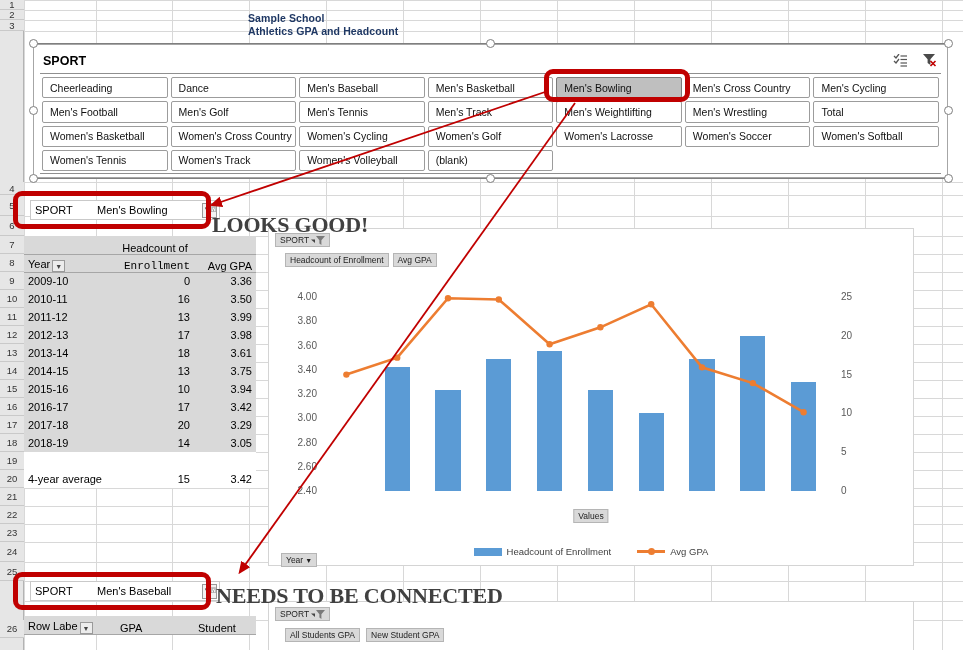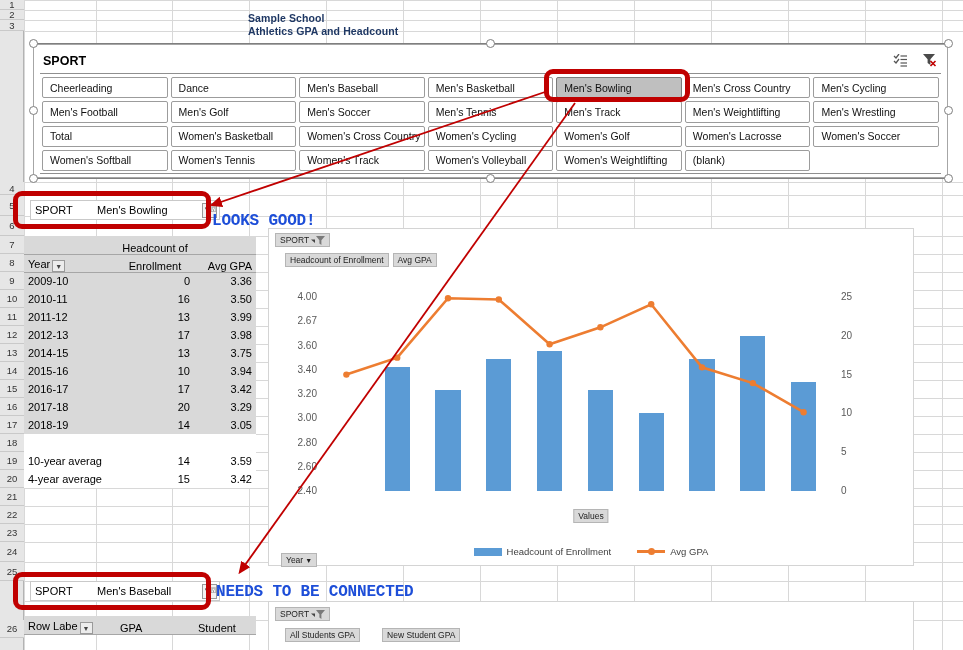--- a/index.html
+++ b/index.html
@@ -96,22 +96,22 @@
   .extra-row td { background:#ffffff; }
   
   #pivot2 { left:24px; top:616px; width:232px; }
   #pivot2 table { width:232px; table-layout:fixed; }
   
   .redbox {
     position:absolute; border:5px solid #c00000; border-radius:9px;
     pointer-events:none;
   }
   .redtext {
-    position:absolute; color:#1d4ed8; font-weight:bold; font-size:16px;
-    font-family:Liberation Mono, monospace; white-space:nowrap;
+    position:absolute; color:#404040; font-weight:bold; font-size:22px;
+    font-family:Liberation Serif, serif; white-space:nowrap;
     letter-spacing:-.2px;
   }
   
   #chart1 {
     position:absolute; left:268px; top:228px; width:646px; height:338px;
     background:#ffffff; border:1px solid #d4d4d4;
   }
   .fieldbtn {
     background:#d9d9d9; border:1px solid #b5b5b5; font-size:8.5px;
     padding:1px 4px; color:#222; display:inline-flex; align-items:center; gap:2px;
@@ -248,37 +248,35 @@
   <div id="slicer-grid">
       <div class="slicer-item">Cheerleading</div>
       <div class="slicer-item">Dance</div>
       <div class="slicer-item">Men's Baseball</div>
       <div class="slicer-item">Men's Basketball</div>
       <div class="slicer-item selected">Men's Bowling</div>
       <div class="slicer-item">Men's Cross Country</div>
       <div class="slicer-item">Men's Cycling</div>
       <div class="slicer-item">Men's Football</div>
       <div class="slicer-item">Men's Golf</div>
-      <div class="slicer-item">Men's Soccer</div>
       <div class="slicer-item">Men's Tennis</div>
       <div class="slicer-item">Men's Track</div>
       <div class="slicer-item">Men's Weightlifting</div>
       <div class="slicer-item">Men's Wrestling</div>
       <div class="slicer-item">Total</div>
       <div class="slicer-item">Women's Basketball</div>
       <div class="slicer-item">Women's Cross Country</div>
       <div class="slicer-item">Women's Cycling</div>
       <div class="slicer-item">Women's Golf</div>
       <div class="slicer-item">Women's Lacrosse</div>
       <div class="slicer-item">Women's Soccer</div>
       <div class="slicer-item">Women's Softball</div>
       <div class="slicer-item">Women's Tennis</div>
       <div class="slicer-item">Women's Track</div>
       <div class="slicer-item">Women's Volleyball</div>
-      <div class="slicer-item">Women's Weightlifting</div>
       <div class="slicer-item">(blank)</div>
     </div>
 </div>
 
 <div class="sel-frame-line" style="left:33px; top:43px; width:915px; height:1px;"></div>
 <div class="sel-frame-line" style="left:33px; top:178px; width:915px; height:1px;"></div>
 <div class="handle" style="left:29px; top:39px;"></div>
 <div class="handle" style="left:486px; top:39px;"></div>
 <div class="handle" style="left:944px; top:39px;"></div>
 <div class="handle" style="left:29px; top:106px;"></div>
@@ -303,21 +301,21 @@
     <tbody>
       <tr>
         <th class="ph"></th>
         <th class="ph">Headcount of</th>
         <th class="ph"></th>
       </tr>
       <tr>
         <th class="ph sub" style="text-align:left;">
           <span>Year</span><span class="hdr-drop">▼</span>
         </th>
-        <th class="ph sub" style="text-align:center;">Enrollment</th>
+        <th class="ph sub" style="text-align:right;font-family:Liberation Mono, monospace;">Enrollment</th>
         <th class="ph sub num">Avg GPA</th>
       </tr>
     </tbody>
     <tbody id="pivot1-body">
         <tr class="pbody-row">
           <td class="">2009-10</td>
           <td class="num">0</td>
           <td class="num">3.36</td>
         </tr>
         <tr class="pbody-row">
@@ -327,20 +325,25 @@
         </tr>
         <tr class="pbody-row">
           <td class="">2011-12</td>
           <td class="num">13</td>
           <td class="num">3.99</td>
         </tr>
         <tr class="pbody-row">
           <td class="">2012-13</td>
           <td class="num">17</td>
           <td class="num">3.98</td>
+        </tr>
+        <tr class="pbody-row">
+          <td class="">2013-14</td>
+          <td class="num">18</td>
+          <td class="num">3.61</td>
         </tr>
         <tr class="pbody-row">
           <td class="">2014-15</td>
           <td class="num">13</td>
           <td class="num">3.75</td>
         </tr>
         <tr class="pbody-row">
           <td class="">2015-16</td>
           <td class="num">10</td>
           <td class="num">3.94</td>
@@ -362,25 +365,20 @@
         </tr>
       </tbody>
     <tbody>
       <tr class="extra-row">
           <td>&nbsp;</td>
           <td></td>
           <td></td>
         </tr>
     </tbody>
     <tbody id="pivot1-extras">
-        <tr class="extra-row">
-          <td class="" style="overflow: hidden; white-space: nowrap;">10-year averag</td>
-          <td class="num" style="overflow: hidden; white-space: nowrap;">14</td>
-          <td class="num" style="overflow: hidden; white-space: nowrap;">3.59</td>
-        </tr>
         <tr class="extra-row">
           <td class="" style="overflow: hidden; white-space: nowrap;">4-year average</td>
           <td class="num" style="overflow: hidden; white-space: nowrap;">15</td>
           <td class="num" style="overflow: hidden; white-space: nowrap;">3.42</td>
         </tr>
       </tbody>
   </table>
 </div>
 
 <div class="filter-row" id="filter-bottom" style="left:30px; top:581px; width:190px;">
@@ -426,21 +424,21 @@
 
 
   <div id="chart1-plot" style="position:absolute; left:0; top:0; width:100%; height:100%;">
       <div class="axis-label" style="left: 12px; top: 256px; width: 36px; text-align: right;">2.40</div>
       <div class="axis-label" style="left: 12px; top: 231.75px; width: 36px; text-align: right;">2.60</div>
       <div class="axis-label" style="left: 12px; top: 207.5px; width: 36px; text-align: right;">2.80</div>
       <div class="axis-label" style="left: 12px; top: 183.25px; width: 36px; text-align: right;">3.00</div>
       <div class="axis-label" style="left: 12px; top: 159px; width: 36px; text-align: right;">3.20</div>
       <div class="axis-label" style="left: 12px; top: 134.75px; width: 36px; text-align: right;">3.40</div>
       <div class="axis-label" style="left: 12px; top: 110.5px; width: 36px; text-align: right;">3.60</div>
-      <div class="axis-label" style="left: 12px; top: 86.25px; width: 36px; text-align: right;">2.67</div>
+      <div class="axis-label" style="left: 12px; top: 86.25px; width: 36px; text-align: right;">3.80</div>
       <div class="axis-label" style="left: 12px; top: 62px; width: 36px; text-align: right;">4.00</div>
       <div class="axis-label" style="left: 572px; top: 256px;">0</div>
       <div class="axis-label" style="left: 572px; top: 217.2px;">5</div>
       <div class="axis-label" style="left: 572px; top: 178.4px;">10</div>
       <div class="axis-label" style="left: 572px; top: 139.6px;">15</div>
       <div class="axis-label" style="left: 572px; top: 100.8px;">20</div>
       <div class="axis-label" style="left: 572px; top: 62px;">25</div>
       <div class="bar" style="left: 115.5px; top: 137.84px; width: 25.4px; height: 124.16px; background: rgb(91, 155, 213);"></div>
       <div class="bar" style="left: 166.3px; top: 161.12px; width: 25.4px; height: 100.88px; background: rgb(91, 155, 213);"></div>
       <div class="bar" style="left: 217.1px; top: 130.08px; width: 25.4px; height: 131.92px; background: rgb(91, 155, 213);"></div>
@@ -491,21 +489,21 @@
 <div id="chart2">
   <div style="position:absolute; left:6px; top:5px;">
     <span class="fieldbtn">
       <span>SPORT</span>
       <svg width="14" height="9" viewBox="0 0 14 9">
         <path d="M0 3.5 L4 7 L4 3.5 Z" fill="#444"></path>
         <path d="M5 0 L14 0 L10.4 4.2 L10.4 9 L8.4 7.6 L8.4 4.2 Z" fill="#7a7a7a"></path>
       </svg>
     </span>
   </div>
-  <div style="position:absolute; left:16px; top:26px; display:flex; gap:22px;" id="chart2-valuebtns">
+  <div style="position:absolute; left:16px; top:26px; display:flex; gap:6px;" id="chart2-valuebtns">
       <span class="fieldbtn">All Students GPA</span>
       <span class="fieldbtn">New Student GPA</span>
     </div>
 </div>
 
 <div class="redbox" style="left:13px; top:191px; width:198px; height:38px;"></div>
 <div class="redbox" style="left:544px; top:69px; width:146px; height:33px;"></div>
 <div class="redbox" style="left:13px; top:572px; width:198px; height:38px;"></div>
 <div class="redtext" style="left:212px; top:212px;">LOOKS GOOD!</div>
 <div class="redtext" style="left:216px; top:583px;">NEEDS TO BE CONNECTED</div>

